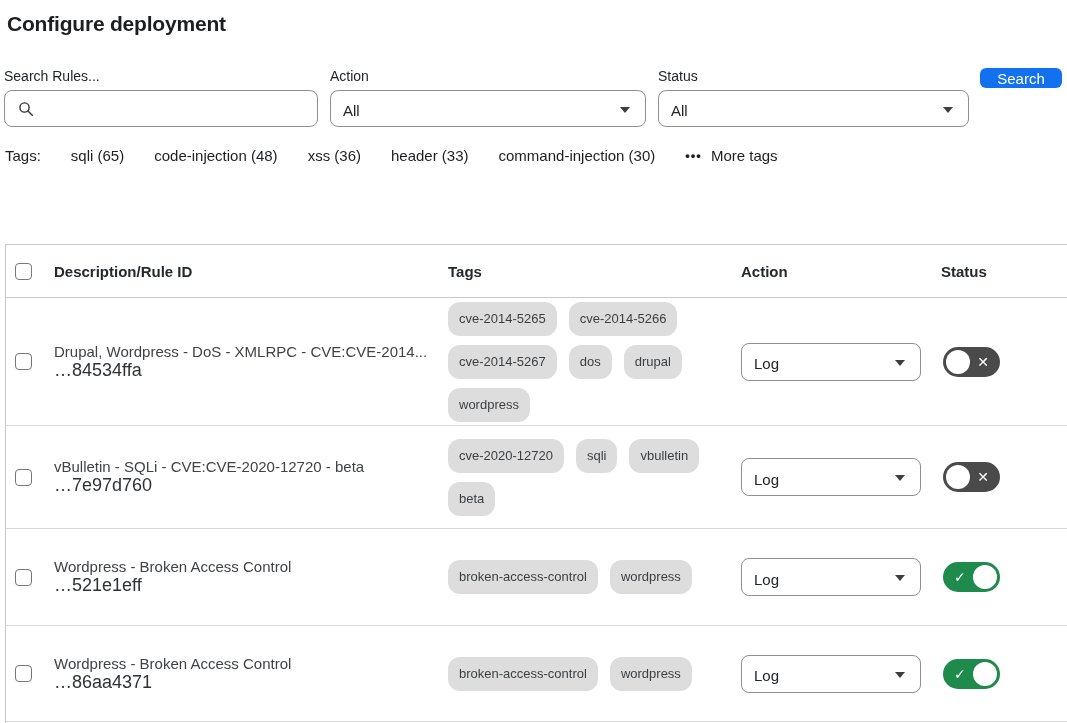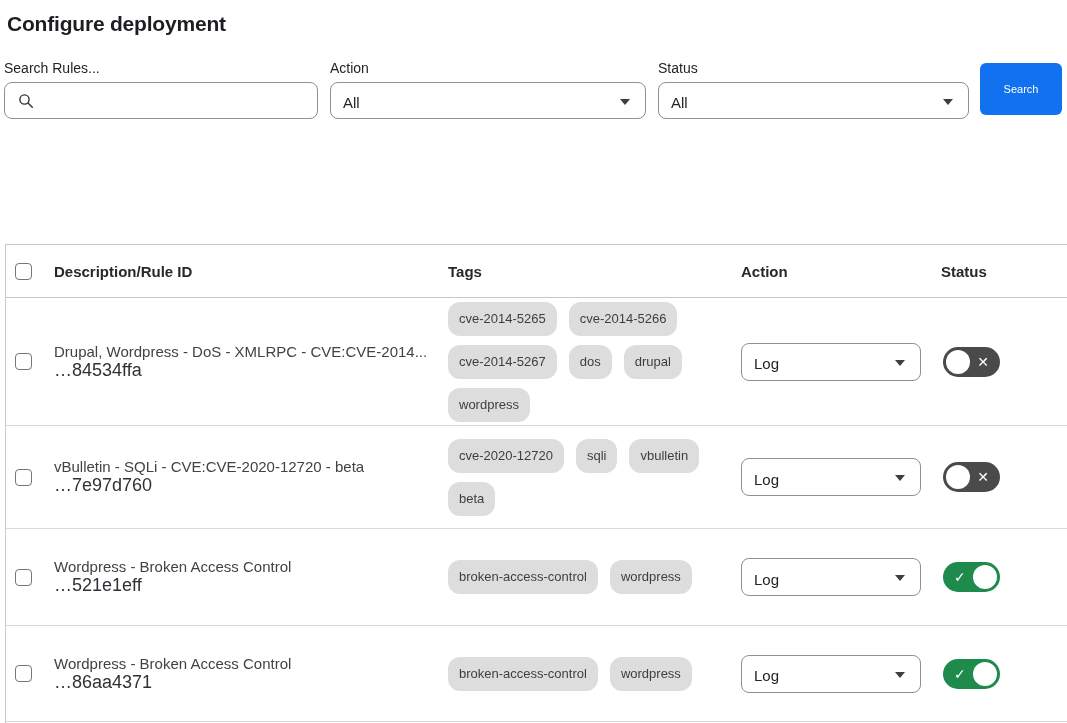--- a/index.html
+++ b/index.html
@@ -17,37 +17,37 @@
   *{box-sizing:border-box;margin:0;padding:0}
   html,body{width:1067px;height:723px;overflow:hidden;background:#fff;
     font-family:"Liberation Sans","DejaVu Sans",sans-serif;color:var(--text-body)}
   .page{position:relative;width:1067px;height:723px}
 
   
   .title{position:absolute;left:7px;top:12px;font-size:21px;font-weight:700;
     color:var(--text-dark);letter-spacing:-.2px}
 
   
-  .filters{position:absolute;left:4px;top:60px;width:1059px;display:flex;align-items:center}
+  .filters{position:absolute;left:4px;top:68px;width:1059px;display:flex;align-items:flex-start}
   .field label{display:block;font-size:14px;line-height:16px;margin-bottom:6px;color:var(--text-body)}
   .f-search{width:314px;margin-right:12px}
   .f-action{width:316px;margin-right:12px}
   .f-status{width:311px;margin-right:11px}
   .input-wrap{position:relative;height:37px}
   .input-wrap input{width:100%;height:37px;border:1px solid var(--border-input);border-radius:8px;
     padding:0 10px 0 38px;font-size:15px;font-family:inherit;color:var(--text-body);outline:none;background:#fff}
   .input-wrap .mag{position:absolute;left:14px;top:50%;transform:translateY(-50%);display:block}
   .select-wrap{position:relative;height:37px}
   .select-wrap select{appearance:none;-webkit-appearance:none;width:100%;height:100%;
     border:1px solid var(--border-input);border-radius:8px;background:#fff;font-family:inherit;
     font-size:15px;color:var(--text-body);padding:4px 32px 0 12px;outline:none}
   .select-wrap::after{content:"";position:absolute;right:16px;top:50%;margin-top:-2px;
     border-left:5px solid transparent;border-right:5px solid transparent;border-top:6px solid #3e3e3e;pointer-events:none}
-  .search-btn{width:82px;height:52px;margin-bottom:1px;background:var(--accent);color:#fff;border:none;
-    border-radius:6px;font-size:11px;font-family:inherit;cursor:pointer}
+  .search-btn{width:82px;height:20px;margin-bottom:1px;background:var(--accent);color:#fff;border:none;
+    border-radius:6px;font-size:15px;font-family:inherit;cursor:pointer}
 
   
   .tags-bar{position:absolute;left:5px;top:147px;display:flex;align-items:center;gap:30px;font-size:15px;color:var(--text-dark)}
   .tag-link{cursor:pointer;white-space:nowrap}
   .more-tags{display:flex;align-items:center;gap:9px;cursor:pointer}
   .more-tags .dots{font-size:13px;font-weight:700;letter-spacing:1px;line-height:1}
 
   
   .table{position:absolute;left:5px;top:244px;width:1062px;height:479px;
     border-top:1px solid var(--border-table);border-left:1px solid var(--border-table)}
@@ -110,20 +110,32 @@
       <label>Status</label>
       <div class="select-wrap">
         <select>
           <option>All</option>
         </select>
       </div>
     </div>
     <button class="search-btn">Search</button>
   </div>
 
+  <div class="tags-bar">
+    <span>Tags:</span>
+    <span class="tag-link">sqli (65)</span>
+    <span class="tag-link">code-injection (48)</span>
+    <span class="tag-link">xss (36)</span>
+    <span class="tag-link">header (33)</span>
+    <span class="tag-link">command-injection (30)</span>
+    <span class="more-tags">
+      <span class="dots">•••</span>
+      <span>More tags</span>
+    </span>
+  </div>
 
   <div class="table">
     <div class="thead">
       <div class="cell cb">
           <input type="checkbox" style="">
         </div>
       <div class="cell th">Description/Rule ID</div>
       <div class="cell th">Tags</div>
       <div class="cell th">Action</div>
       <div class="cell th">Status</div>

